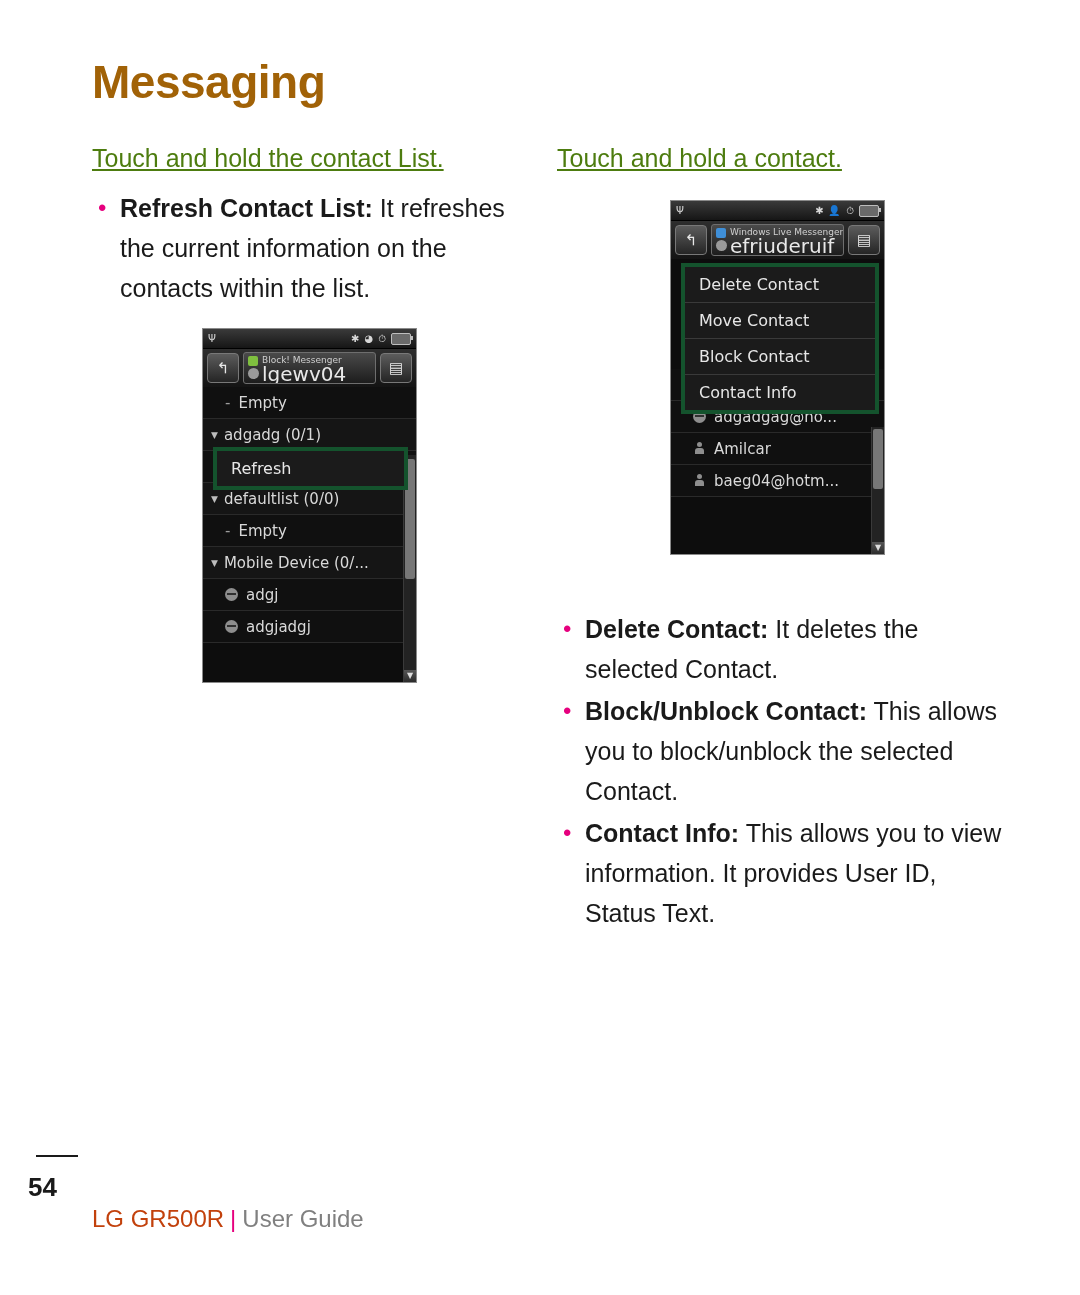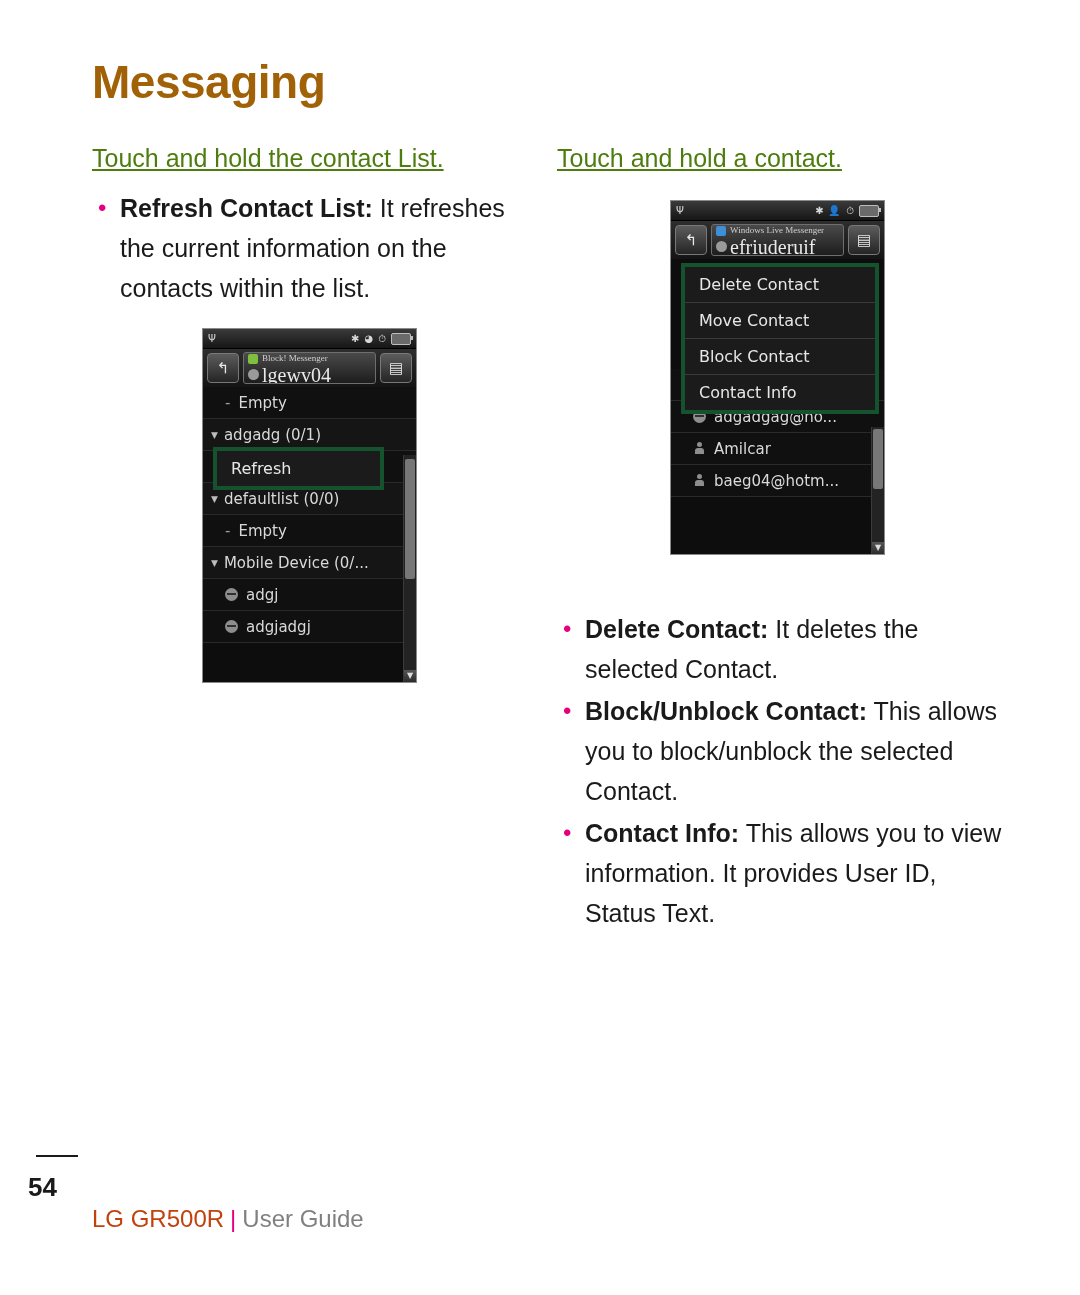--- a/index.html
+++ b/index.html
@@ -137,23 +137,22 @@
   }
   .ph-titlewrap {
     flex: 1 1 auto;
     margin: 16px 4px;
     height: 30px;
     background: linear-gradient(to bottom,#4a4a4a,#1d1d1d);
     border: 1px solid #6e6e6e;
     border-radius: 3px;
     display: flex;
     flex-direction: column;
-    justify-content: space-between;
+    justify-content: center;
     overflow: hidden;
-    font-family: Liberation Serif, serif;
   }
   .ph-appname {
     font-size: 9px;
     color: #cfcfcf;
     padding-left: 18px;
     line-height: 11px;
     white-space: nowrap;
   }
   .ph-user {
     font-size: 20px;
@@ -392,21 +391,21 @@
         <span class="bud"></span>
         <span>adgjadgj</span>
       </div>
     </div>
 
     <div class="ph-scroll" style="top:126px;bottom:0;">
       <div class="thumb" style="top:4px;height:120px;"></div>
       <div class="arrow" style="bottom:0;">▼</div>
     </div>
 
-    <div class="ctx-menu" style="left:10px; top:118px; width:171px;">
+    <div class="ctx-menu" style="left:10px; top:118px; width:195px;">
       <div class="ctx-item">Refresh</div>
     </div>
   </div>
 </div>
 
 <div class="col-right">
 
   <p class="lead">Touch and hold a contact.</p>
 
   <div class="phone" id="phone-wlm">

